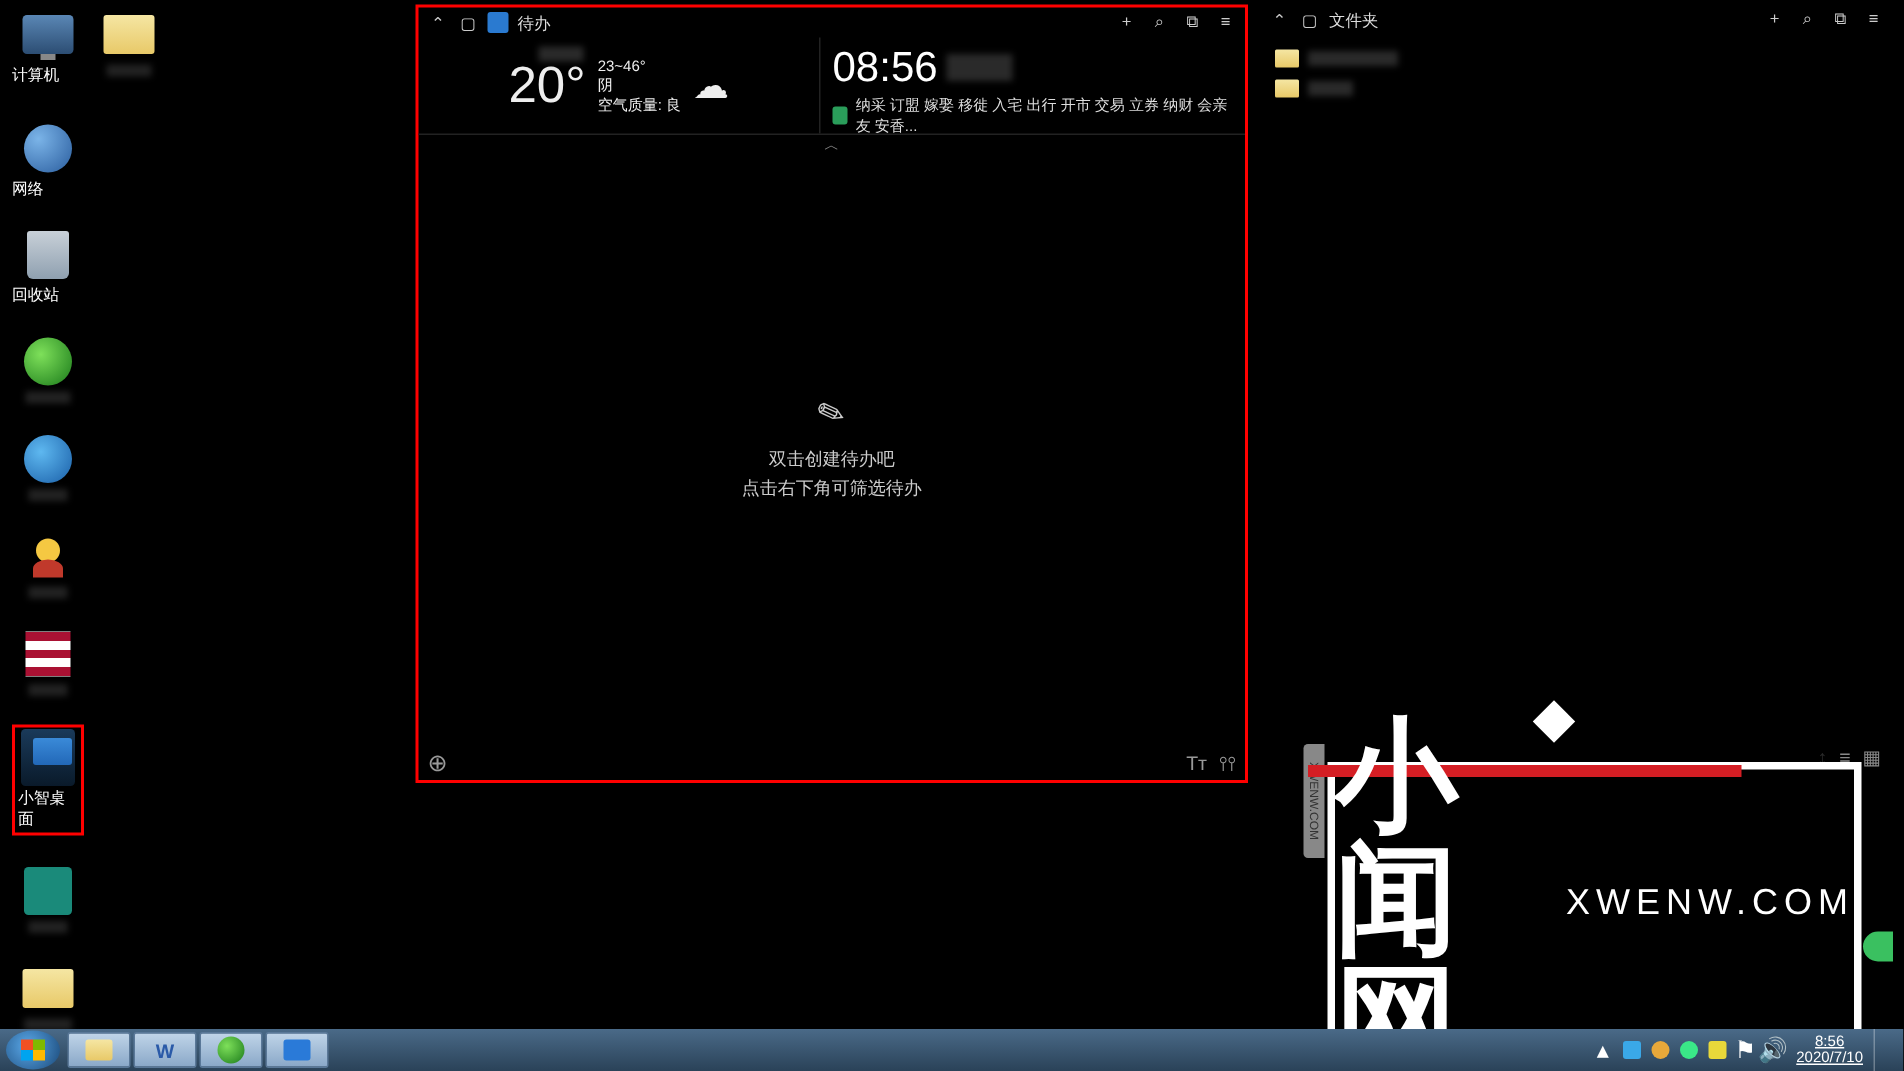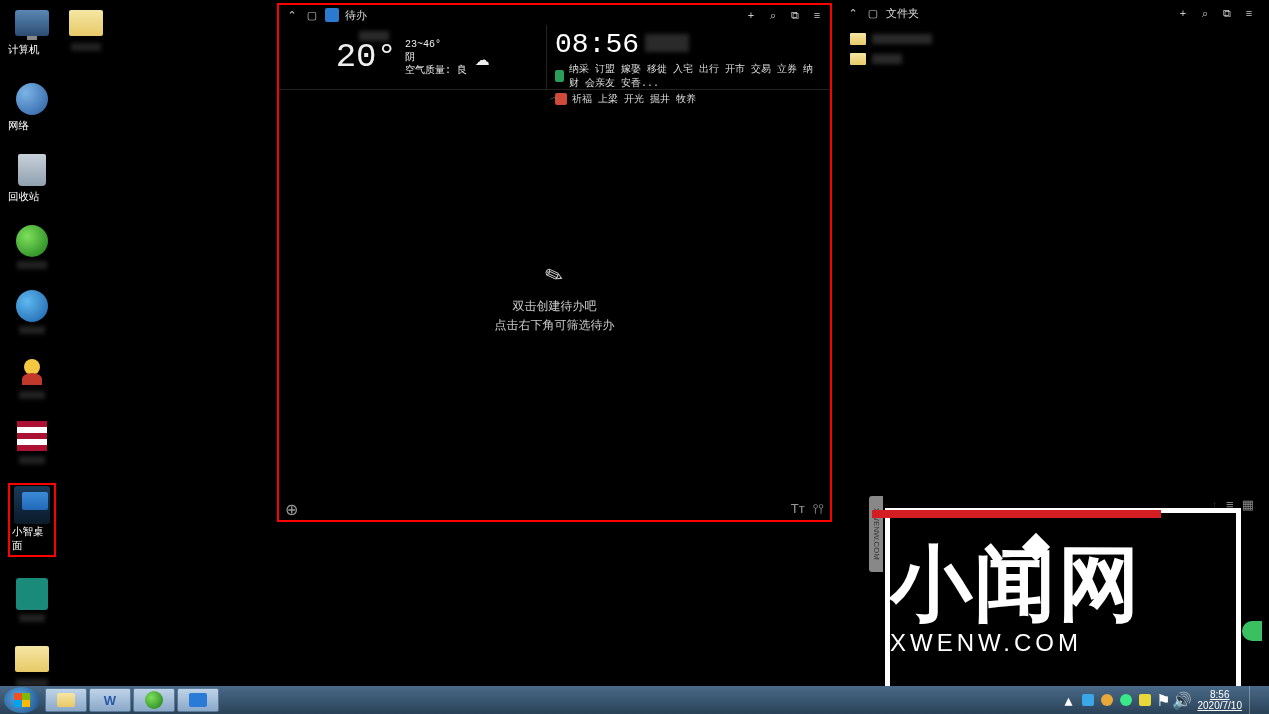--- a/index.html
+++ b/index.html
@@ -89,21 +89,20 @@
 .wh-left { display:flex; align-items:center; gap:6px;}
 .wh-right { margin-left:auto; display:flex; align-items:center; gap:8px;}
 .wh-ico { width:14px; height:14px; display:inline-flex; align-items:center; justify-content:center; cursor:pointer; color:#ccc; }
 .wh-logo { width:14px; height:14px; background:#2a7ad0; border-radius:2px; display:inline-block;}
 
 
 .info-row {
   display: flex;
   height: 65px;
   border-bottom: 1px solid #222;
-  font-family: Liberation Mono, monospace;
 }
 .weather {
   flex: 1;
   display: flex;
   align-items: center;
   justify-content: center;
   gap: 8px;
   color: #eee;
   position:relative;
 }
@@ -157,22 +156,21 @@
 
 .watermark {
   position: absolute;
   right: 28px;
   bottom: 22px;
   width: 356px;
   height: 184px;
   border: 5px solid #fff;
   background: rgba(0,0,0,0.3);
   display:flex;
-  flex-direction:column;
-  align-items:flex-start;
+  align-items:center;
   justify-content:center;
 }
 .watermark .cn { color:#fff; font-size:82px; font-weight:bold; letter-spacing:2px; position:relative; line-height:1;}
 .watermark .diamond { position:absolute; top:-6px; left:136px; width:20px; height:20px; background:#fff; transform:rotate(45deg);}
 .watermark .en { color:#fff; font-size:24px; letter-spacing:4px; margin-top:4px;}
 .wm-red-bar {
   position:absolute;
   left:-18px;
   top:-3px;
   right:75px;
@@ -356,24 +354,20 @@
         <span class="cloud">☁</span>
       </div>
       <div class="time-news">
         <div class="time-row">
           <span class="time-big">08:56</span>
           <span class="time-blur"></span>
         </div>
         <div class="news-line">
           <span class="news-badge news-b1"></span>
           <span>纳采 订盟 嫁娶 移徙 入宅 出行 开市 交易 立券 纳财 会亲友 安香...</span>
-        </div>
-        <div class="news-line">
-          <span class="news-badge news-b2"></span>
-          <span>祈福 上梁 开光 掘井 牧养</span>
         </div>
       </div>
     </div>
     <div class="collapse-arrow">︿</div>
 
     <div class="todo-body">
       <div class="pencil">✎</div>
       <div class="msg">
         <div>双击创建待办吧</div>
         <div>点击右下角可筛选待办</div>

